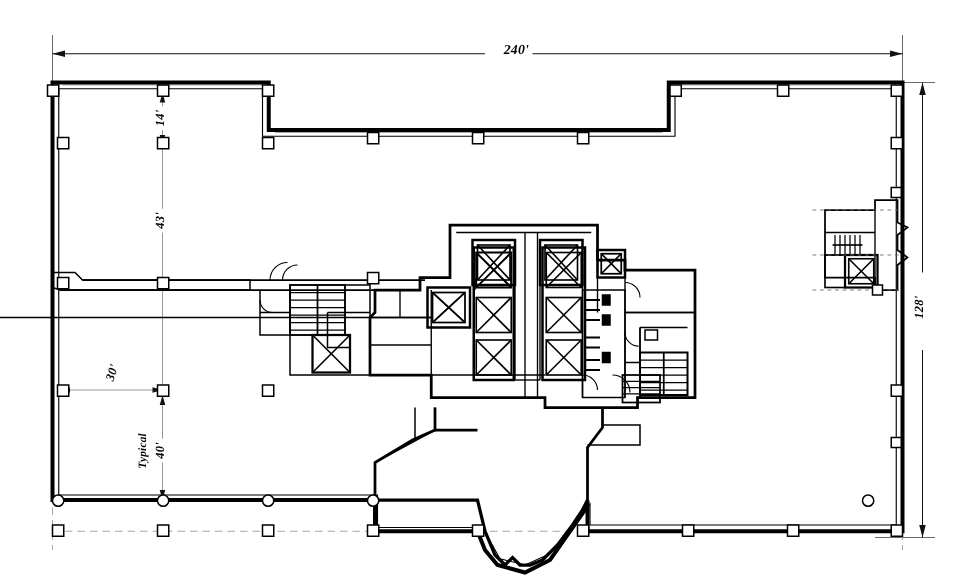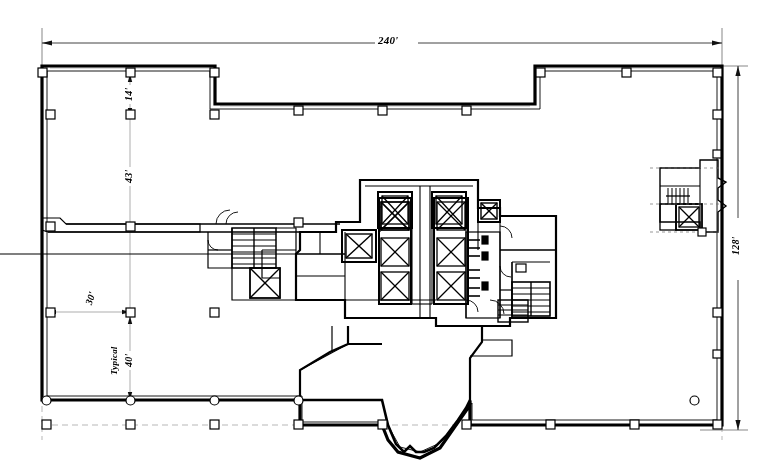--- a/index.html
+++ b/index.html
@@ -469,21 +469,21 @@
     </g>
 
     <g stroke="#000" stroke-width="0.5" opacity="0.55">
       <line x1="50" y1="68" x2="210" y2="68"></line>
       <line x1="545" y1="68" x2="712" y2="68"></line>
       <line x1="220" y1="106" x2="530" y2="106"></line>
     </g>
 
   </svg>
 
-  <div class="dim-label dim-h lbl-bg" style="left:375px; top:35px;">240'</div>
+  <div class="dim-label dim-h lbl-bg" style="left:400px; top:35px;">240'</div>
 
   <div class="dim-label dim-v lbl-bg rot90" style="left:731px; top:258px;">128'</div>
 
   <div class="dim-label dim-v lbl-bg rot90" style="left:124px; top:104px;">14'</div>
 
   <div class="dim-label dim-v lbl-bg rot90" style="left:124px; top:186px;">43'</div>
 
   <div class="dim-label dim-v lbl-bg" style="left:83px; top:306px; transform:rotate(-72deg); transform-origin:left top;">30'</div>
 
   <div class="dim-label dim-v lbl-bg rot90" style="left:124px; top:370px;">40'</div>

